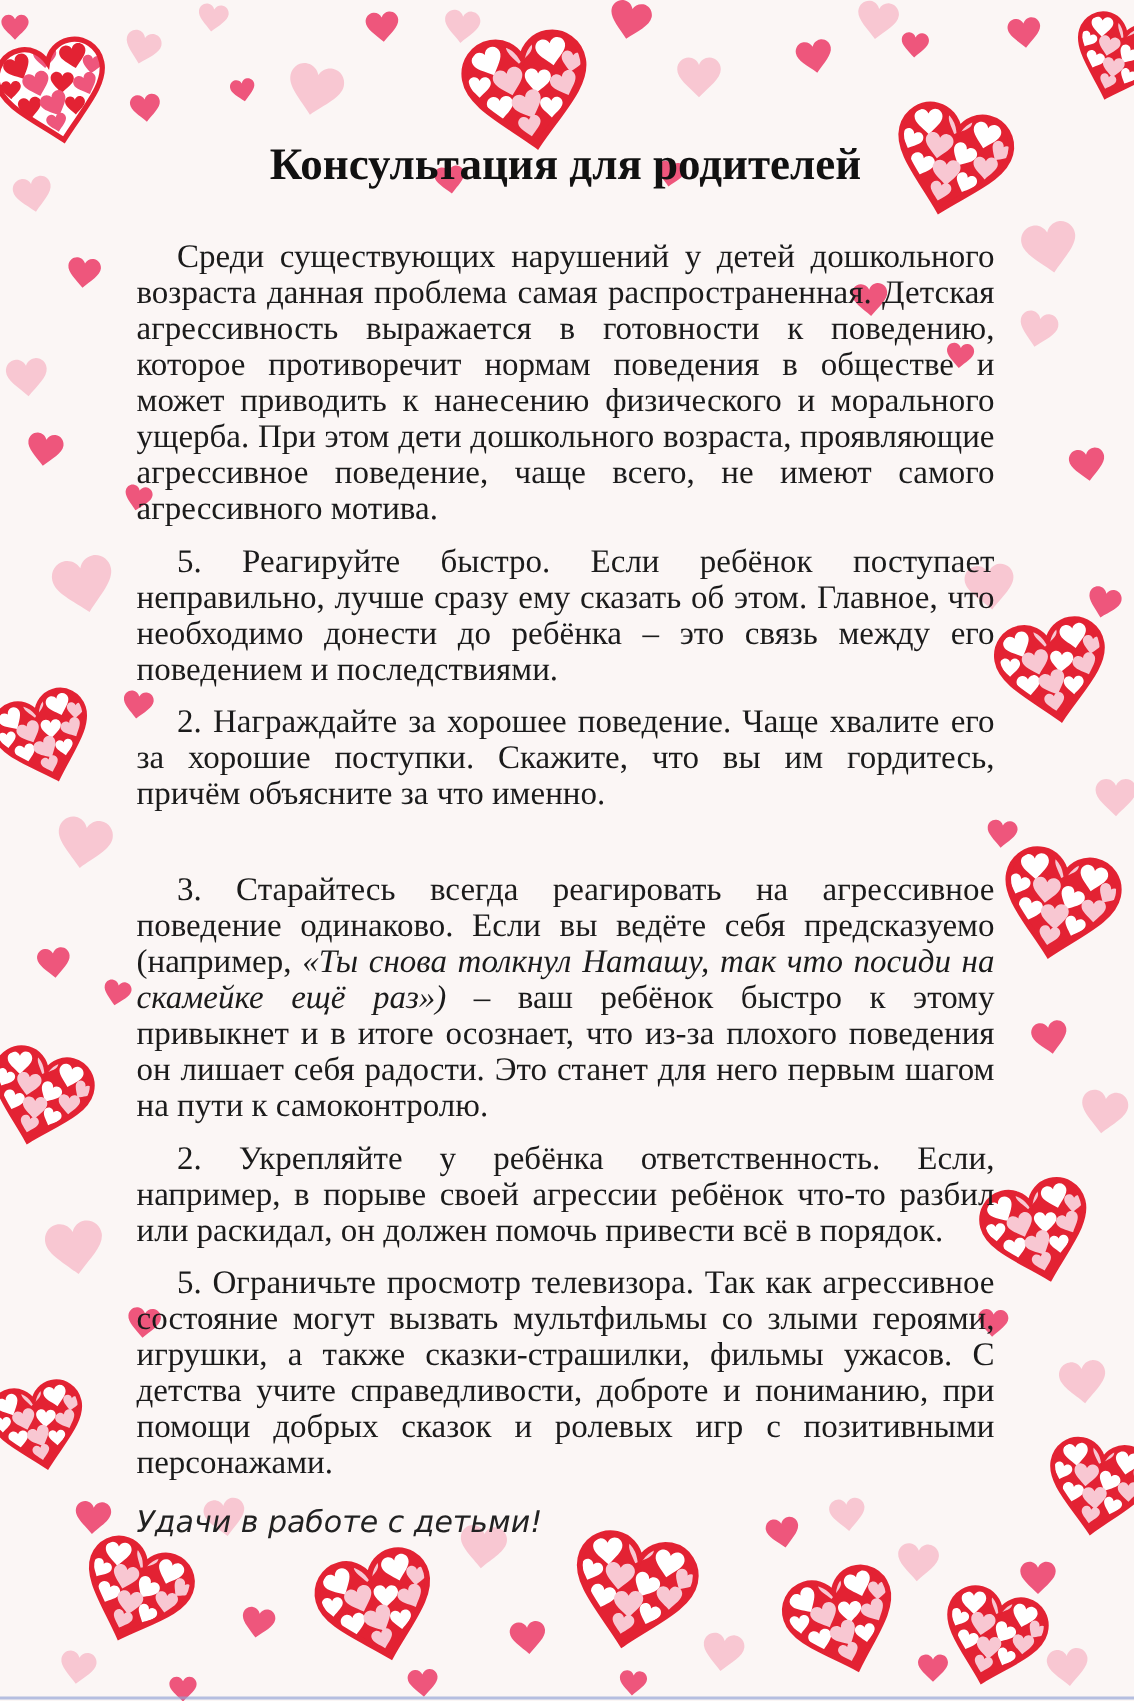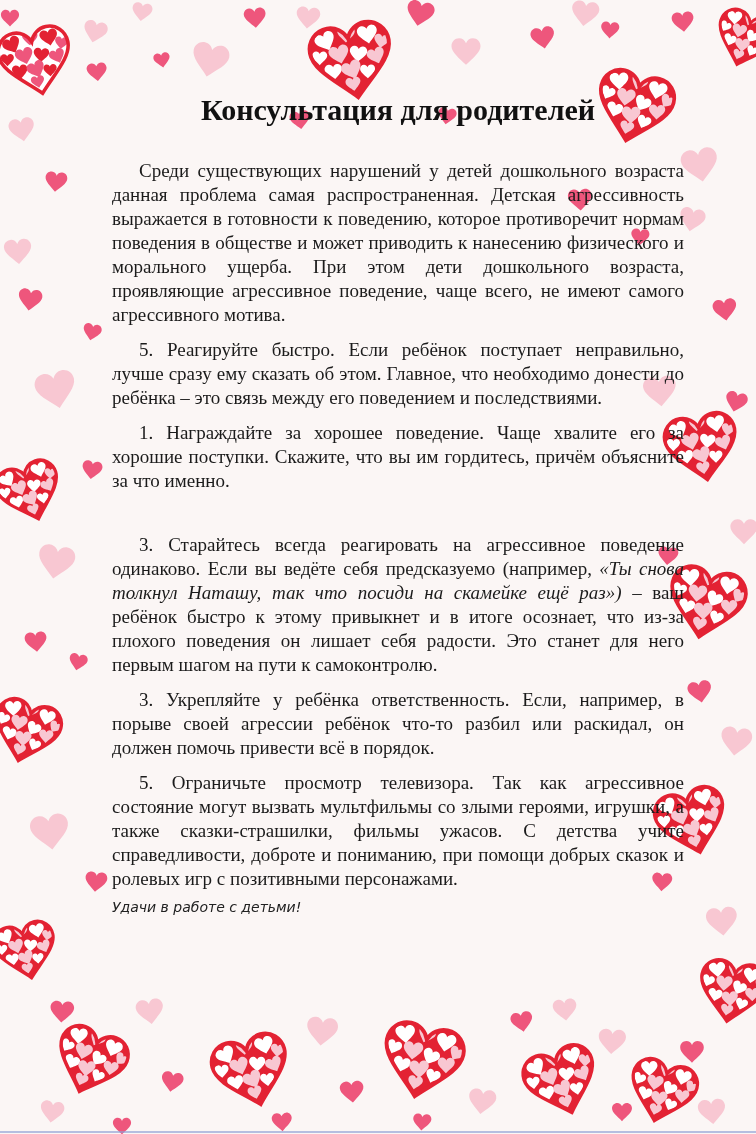--- a/index.html
+++ b/index.html
@@ -5,42 +5,42 @@
   html,body{margin:0;padding:0;}
   body{
     width:756px;height:1134px;
     position:relative;overflow:hidden;
     background:#fbf6f5;
     font-family:"Liberation Serif", serif;
   }
   .decor{position:absolute;inset:0;z-index:0;}
   .decor svg{position:absolute;display:block;}
   .doc{
-    position:absolute;left:112px;top:88px;width:572px;z-index:1;
+    position:absolute;left:91px;top:88px;width:572px;z-index:1;
     color:#1b1b1b;
   }
   .title{
     margin:0 0 28px 0;
     font-size:30px;line-height:43px;font-weight:bold;
     text-align:center;color:#111;
   }
   .title span{display:block;}
   .para{
     margin:0 0 11px 0;
-    font-size:19px;line-height:24px;
+    font-size:22px;line-height:24px;
     text-align:justify;text-indent:27px;
   }
   .para.heading{font-weight:bold;}
   .para.gap-before{margin-top:40px;}
-  .para.tight{margin-bottom:4px;}
+  .para.tight{margin-bottom:15px;}
   .it{font-style:italic;}
   .closing{
     margin:2px 0 0 0;
     font-family:"DejaVu Sans", sans-serif;
-    font-style:italic;font-size:14px;line-height:24px;
+    font-style:italic;font-size:20px;line-height:24px;
     text-indent:0;color:#222;
   }
   .bottom-line{
     position:absolute;left:0;right:0;bottom:1px;height:2px;z-index:2;
   }
 </style>
 </head>
 <body style="background: rgb(251, 246, 245);">
 
 <div class="decor" id="decor">
@@ -588,24 +588,24 @@
 <div class="doc">
   <h1 class="title">
     <span>Консультация для родителей</span>
   </h1>
 
   <p class="para">Среди существующих нарушений у детей дошкольного возраста данная проблема самая распространенная. Детская агрессивность выражается в готовности к поведению, которое противоречит нормам поведения в обществе и может приводить к нанесению физического и морального ущерба. При этом дети дошкольного возраста, проявляющие агрессивное поведение, чаще всего, не имеют самого агрессивного мотива.</p>
 
 
   <p class="para">5. Реагируйте быстро. Если ребёнок поступает неправильно, лучше сразу ему сказать об этом. Главное, что необходимо донести до ребёнка – это связь между его поведением и последствиями.</p>
 
-  <p class="para">1. Награждайте за хорошее поведение. Чаще хвалите его за хорошие поступки. Скажите, что вы им гордитесь, причём объясните за что именно.</p>
+  <p class="para">2. Награждайте за хорошее поведение. Чаще хвалите его за хорошие поступки. Скажите, что вы им гордитесь, причём объясните за что именно.</p>
 
   <p class="para gap-before"><span>3. Старайтесь всегда реагировать на агрессивное поведение одинаково. Если вы ведёте себя предсказуемо (например, </span><span class="it">«Ты снова толкнул Наташу, так что посиди на скамейке ещё раз»)</span><span> – ваш ребёнок быстро к этому привыкнет и в итоге осознает, что из-за плохого поведения он лишает себя радости. Это станет для него первым шагом на пути к самоконтролю.</span></p>
 
-  <p class="para">3. Укрепляйте у ребёнка ответственность. Если, например, в порыве своей агрессии ребёнок что-то разбил или раскидал, он должен помочь привести всё в порядок.</p>
+  <p class="para">2. Укрепляйте у ребёнка ответственность. Если, например, в порыве своей агрессии ребёнок что-то разбил или раскидал, он должен помочь привести всё в порядок.</p>
 
   <p class="para tight">5. Ограничьте просмотр телевизора. Так как агрессивное состояние могут вызвать мультфильмы со злыми героями, игрушки, а также сказки-страшилки, фильмы ужасов. С детства учите справедливости, доброте и пониманию, при помощи добрых сказок и ролевых игр с позитивными персонажами.</p>
 
   <p class="closing">Удачи в работе с детьми!</p>
 </div>
 
 <div class="bottom-line" style="background: rgb(143, 160, 212); opacity: 0.65;"></div>
 
 </body></html>

